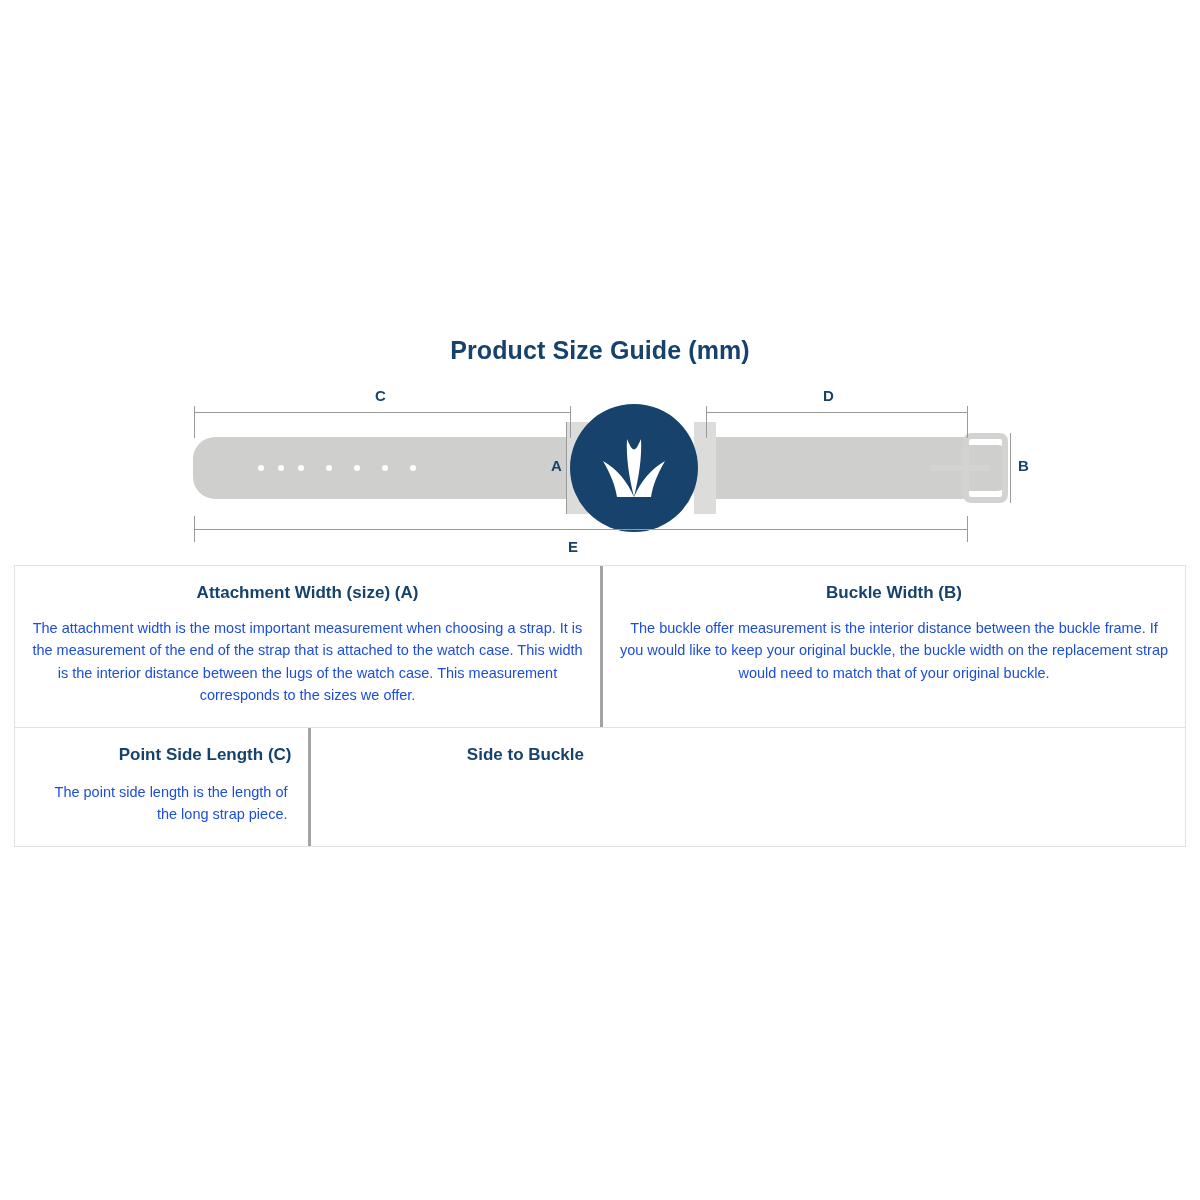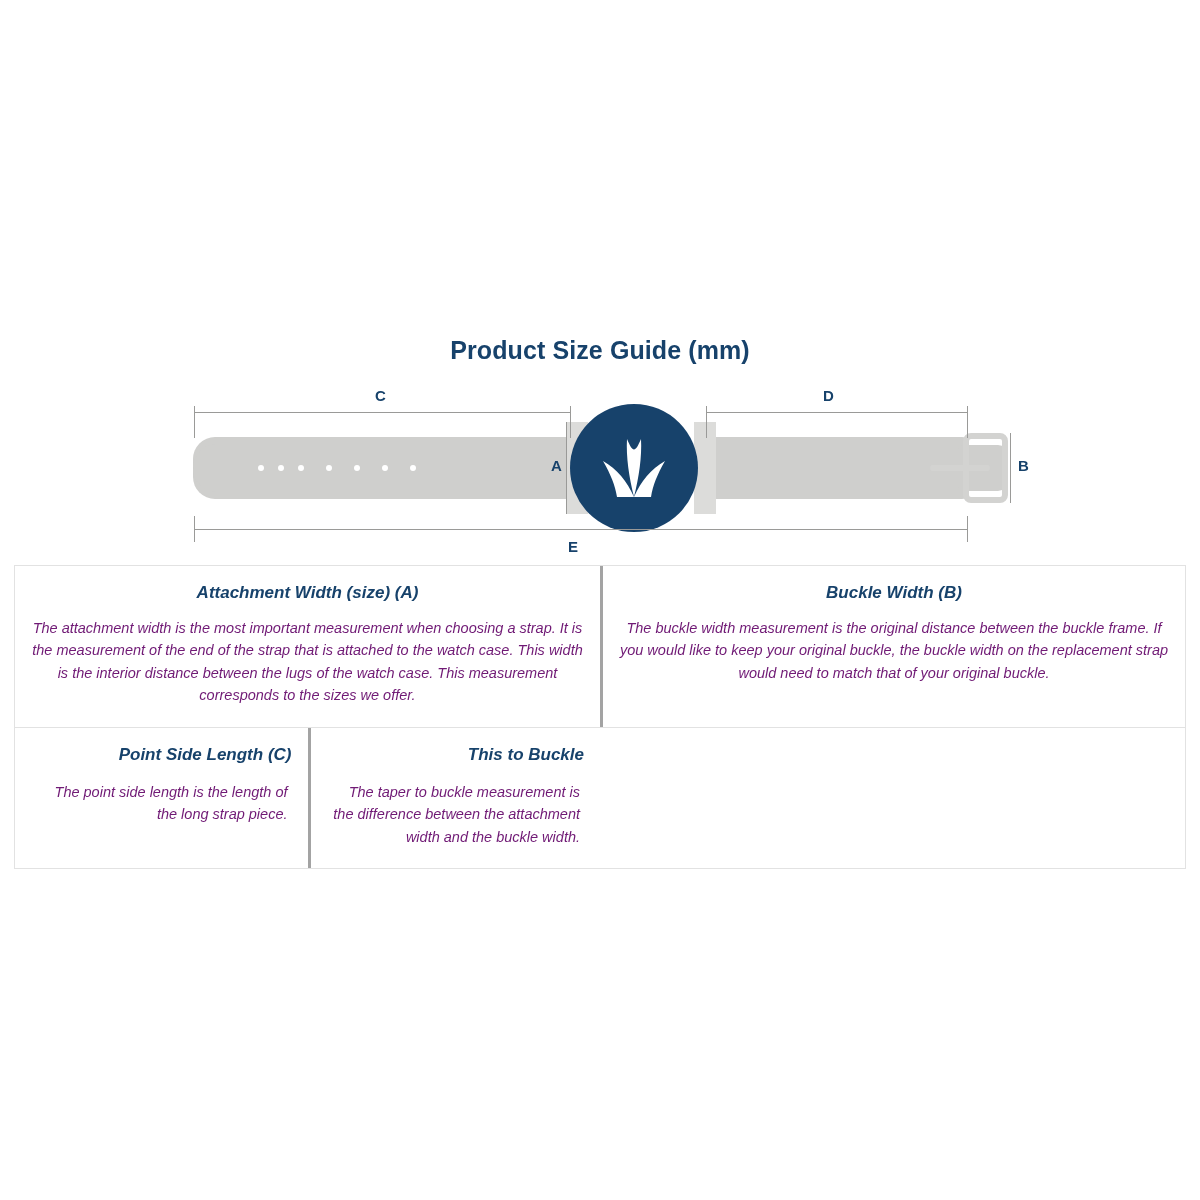--- a/index.html
+++ b/index.html
@@ -168,40 +168,39 @@
   .table {
     position: absolute;
     left: 14px;
     top: 561px;
     width: 1172px;
     border: 1px solid #e2e2e2;
     box-sizing: border-box;
   }
   .row {
     display: flex;
-    font-style: italic;
   }
   .row.top { border-bottom: 1px solid #e2e2e2; }
   .cell {
     box-sizing: border-box;
     padding: 17px 16px 20px 16px;
     text-align: center;
   }
   .cell + .cell { border-left: 3px solid #a3a3a3; }
   .cell h3 {
     margin: 0 0 14px 0;
     font-size: 17px;
     font-weight: bold;
     color: #17426b;
   }
   .cell p {
     margin: 0;
     font-size: 14.5px;
     line-height: 1.55;
-    color: #701a75;
+    color: #1d4ed8;
   }
   .row.top .cell { width: 50%; }
   .row.bottom .cell { width: 25%; text-align: right; }
   .row.bottom .cell p { padding: 0 4px; margin-top: 16px; }
 </style>
 </head>
 <body>
 
 <div id="page">
 
@@ -261,30 +260,29 @@
 
   <div class="table">
 
     <div class="row top">
       <div class="cell">
         <h3>Attachment Width (size) (A)</h3>
         <p>The attachment width is the most important measurement when choosing a strap. It is the measurement of the end of the strap that is attached to the watch case. This width is the interior distance between the lugs of the watch case. This measurement corresponds to the sizes we offer.</p>
       </div>
       <div class="cell">
         <h3>Buckle Width (B)</h3>
-        <p>The buckle width measurement is the original distance between the buckle frame. If you would like to keep your original buckle, the buckle width on the replacement strap would need to match that of your original buckle.</p>
+        <p>The buckle offer measurement is the interior distance between the buckle frame. If you would like to keep your original buckle, the buckle width on the replacement strap would need to match that of your original buckle.</p>
       </div>
     </div>
 
     <div class="row bottom">
       <div class="cell">
         <h3>Point Side Length (C)</h3>
         <p>The point side length is the length of the long strap piece.</p>
       </div>
       <div class="cell">
-        <h3>This to Buckle</h3>
-        <p>The taper to buckle measurement is the difference between the attachment width and the buckle width.</p>
+        <h3>Side to Buckle</h3>
       </div>
     </div>
 
   </div>
 
 </div>
 
 </body></html>

